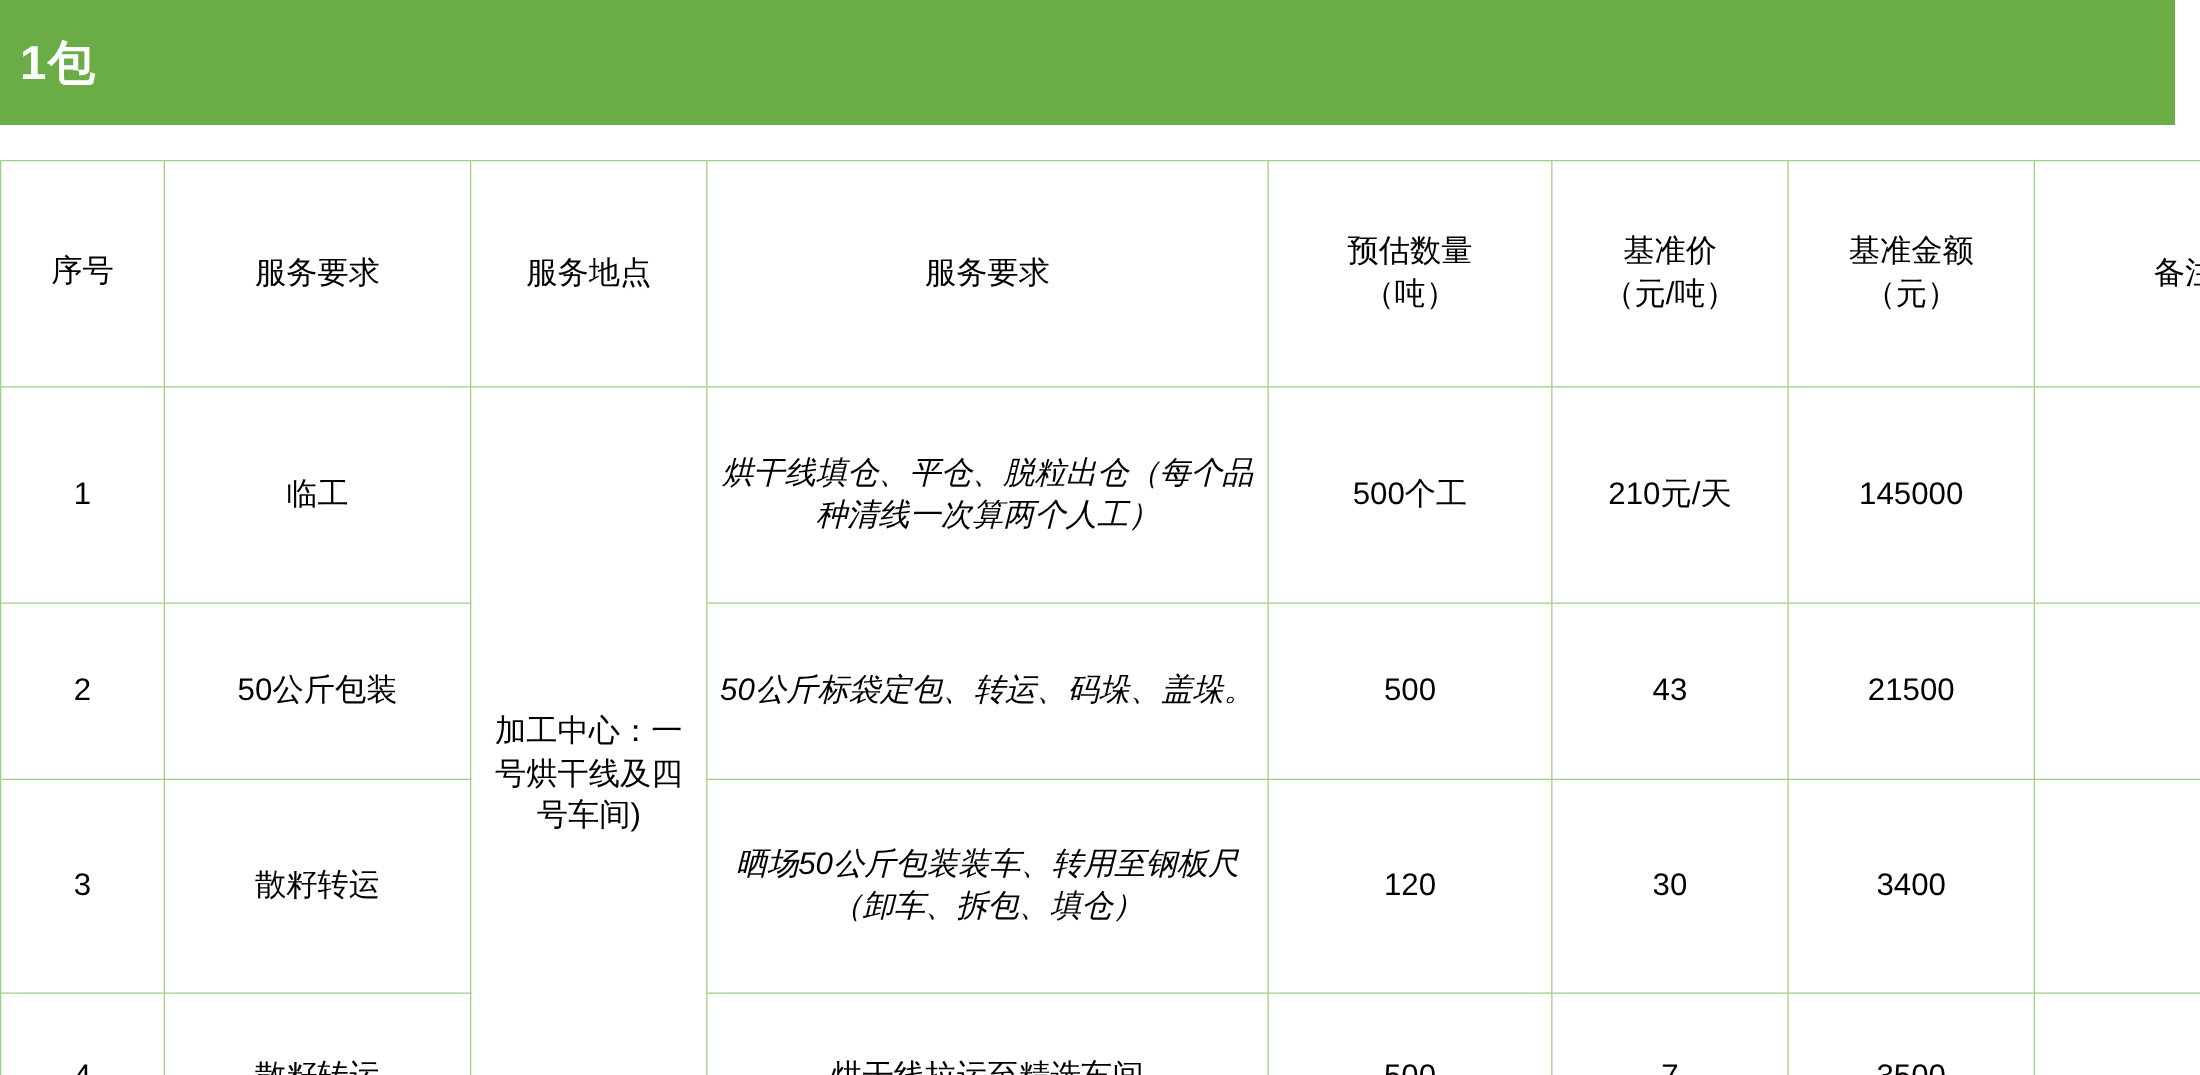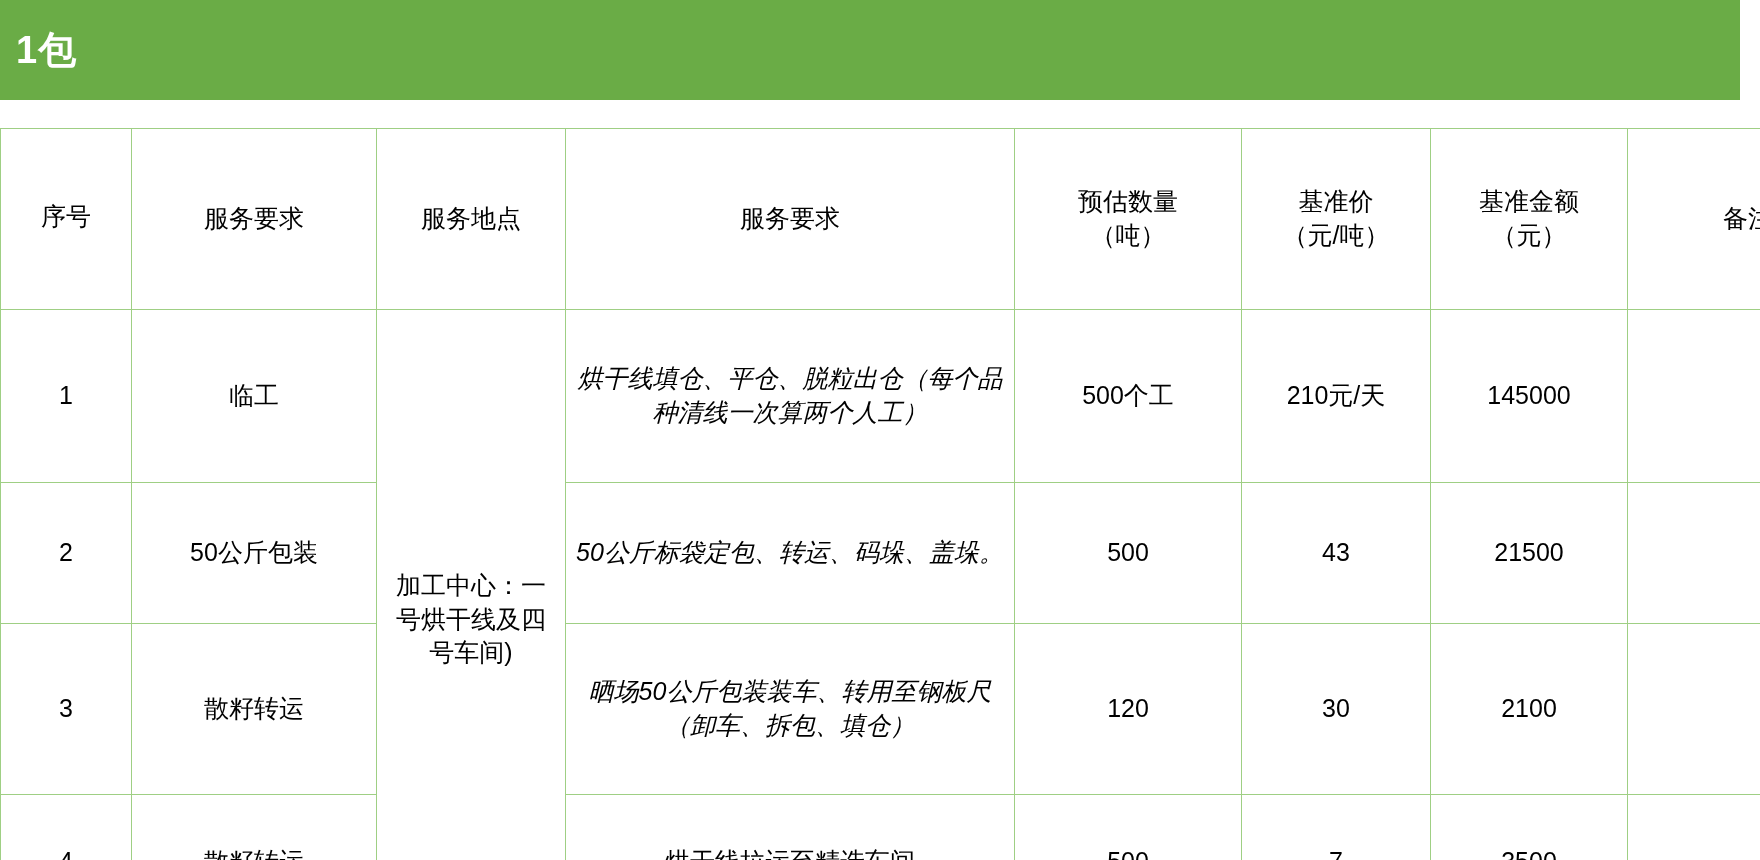--- a/index.html
+++ b/index.html
@@ -139,21 +139,21 @@
           <td>43</td>
           <td>21500</td>
           <td></td>
         </tr>
         <tr class="row-3">
           <td>3</td>
           <td>散籽转运</td>
           <td class="cell-left">晒场50公斤包装装车、转用至钢板尺（卸车、拆包、填仓）</td>
           <td>120</td>
           <td>30</td>
-          <td>2100</td>
+          <td>3400</td>
           <td></td>
         </tr>
         <tr class="row-4">
           <td>4</td>
           <td>散籽转运</td>
           <td>烘干线拉运至精选车间</td>
           <td>500</td>
           <td>7</td>
           <td>3500</td>
           <td></td>

